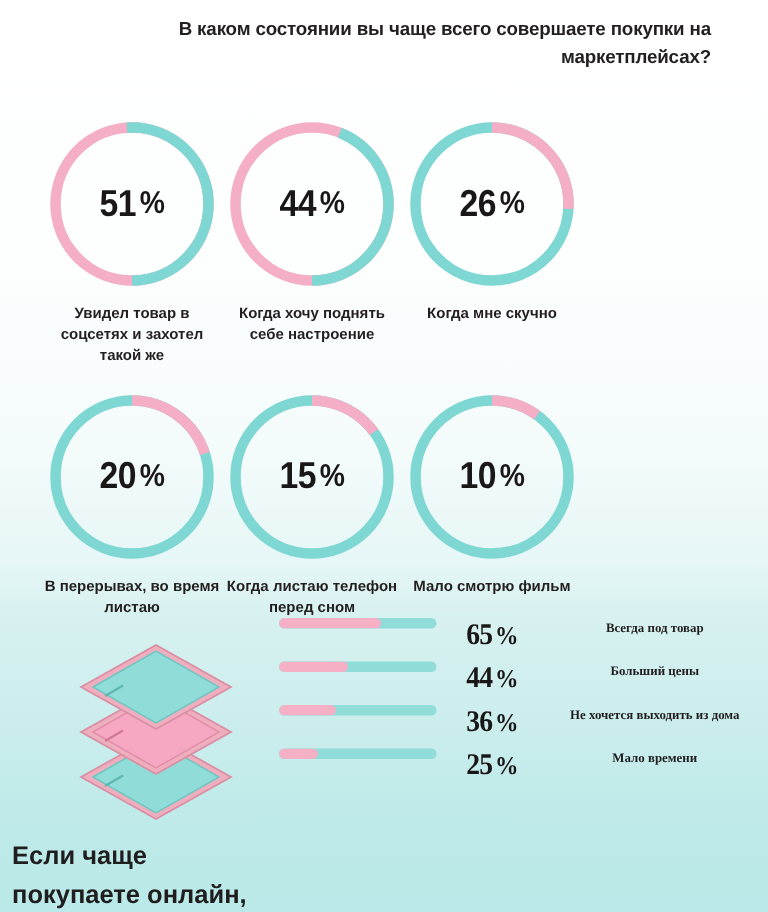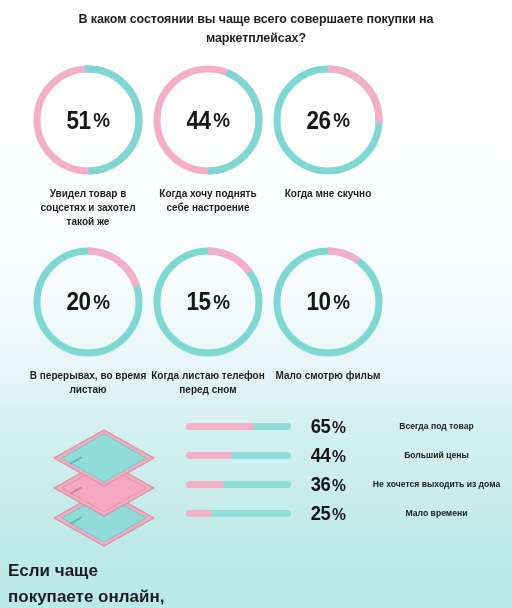--- a/index.html
+++ b/index.html
@@ -33,26 +33,27 @@
     top: 10px; left: 0; width: 512px;
     padding: 0 38px;
     text-align: center;
   }
   .title {
     font-size: 12.5px;
     font-weight: bold;
     color: #221f20;
     line-height: 1.55;
     letter-spacing: -0.1px;
+    text-align: right;
   }
 
   
   .donut-grid {
     position: absolute;
-    top: 62px; left: 0;
+    top: 78px; left: 0;
     width: 416px;
   }
   .donut-row {
     display: flex;
     justify-content: space-between;
     padding: 0 28px;
   }
   .donut-row.row2 { margin-top: 14px; }
 
   .donut-cell {
@@ -118,23 +119,24 @@
   }
 
   
   .bars {
     position: absolute;
     left: 186px; top: 8px;
     width: 326px;
   }
   .bar-row {
     display: flex;
-    align-items: center;
+    align-items: flex-start;
     height: 29px;
     margin-bottom: 0px;
+    font-family: Liberation Serif, serif;
   }
   .bar-track {
     position: relative;
     width: 105px;
     height: 7px;
     border-radius: 4px;
     background: #8fdcd8;
     overflow: hidden;
     flex: 0 0 auto;
   }

